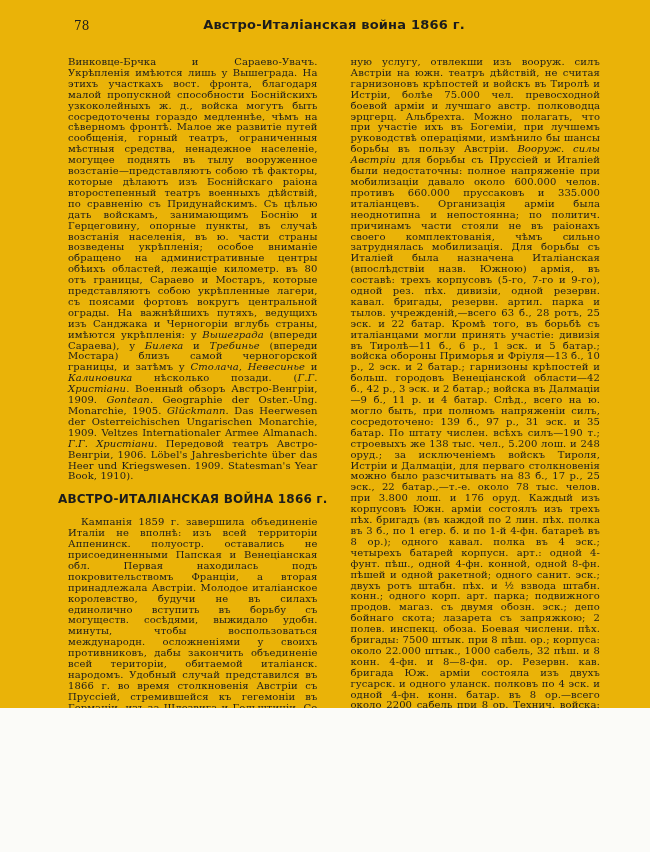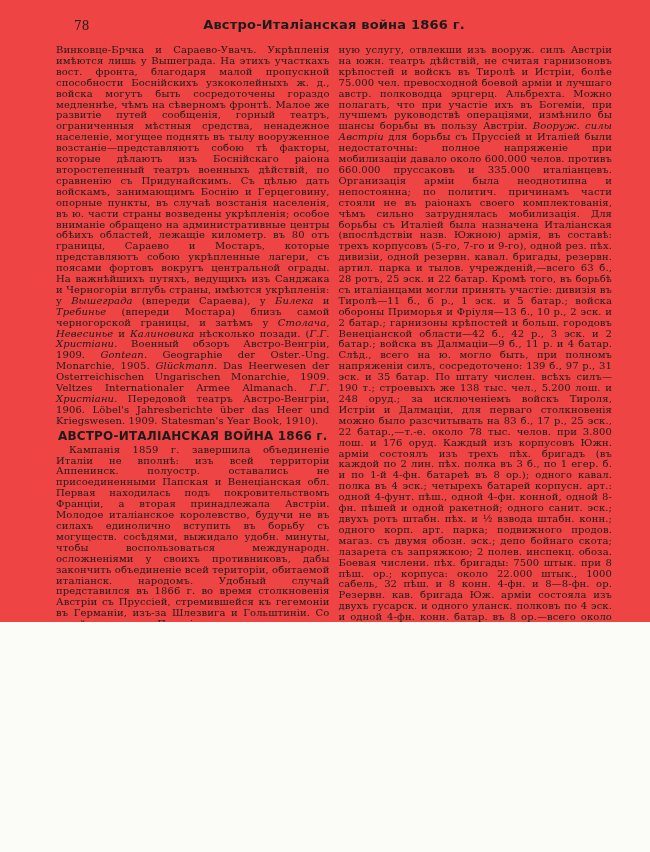--- a/index.html
+++ b/index.html
@@ -1,22 +1,22 @@
 <!DOCTYPE html>
 <html lang="ru"><head>
 <meta charset="utf-8">
 <style>
   html, body { margin: 0; padding: 0; }
   body { background: #fbfbf8; }
   .page {
     position: relative;
     width: 650px;
-    height: 622px;
+    height: 708px;
     box-sizing: border-box;
-    background: #ef4444;
+    background: #eab308;
     color: #1c1c1c;
     padding: 16px 38px 18px 56px;
     overflow: hidden;
     font-family: "DejaVu Serif", "Liberation Serif", serif;
   }
   .header { position: relative; height: 22px; margin-bottom: 7px; }
   .page-num {
     position: absolute; left: 18px; top: 3px;
     font-size: 12px; font-family: "DejaVu Serif", serif;
   }
@@ -30,21 +30,21 @@
   }
   .columns { display: flex; gap: 9px; }
   .col {
     flex: 1 1 0;
     min-width: 0;
     text-align: justify;
     font-size: 10px;
     line-height: 10.9px;
     letter-spacing: 0.1px;
   }
-  .col p { margin: 0; }
+  .col p { margin: 12px; }
   .col p.indent { text-indent: 13px; }
   .sec-heading {
     text-align: center;
     font-family: "DejaVu Sans", "Liberation Sans", sans-serif;
     font-weight: bold;
     font-size: 12px;
     letter-spacing: 0.2px;
     margin: 4px 0 3px 0;
   }
   .it { font-style: italic; }

